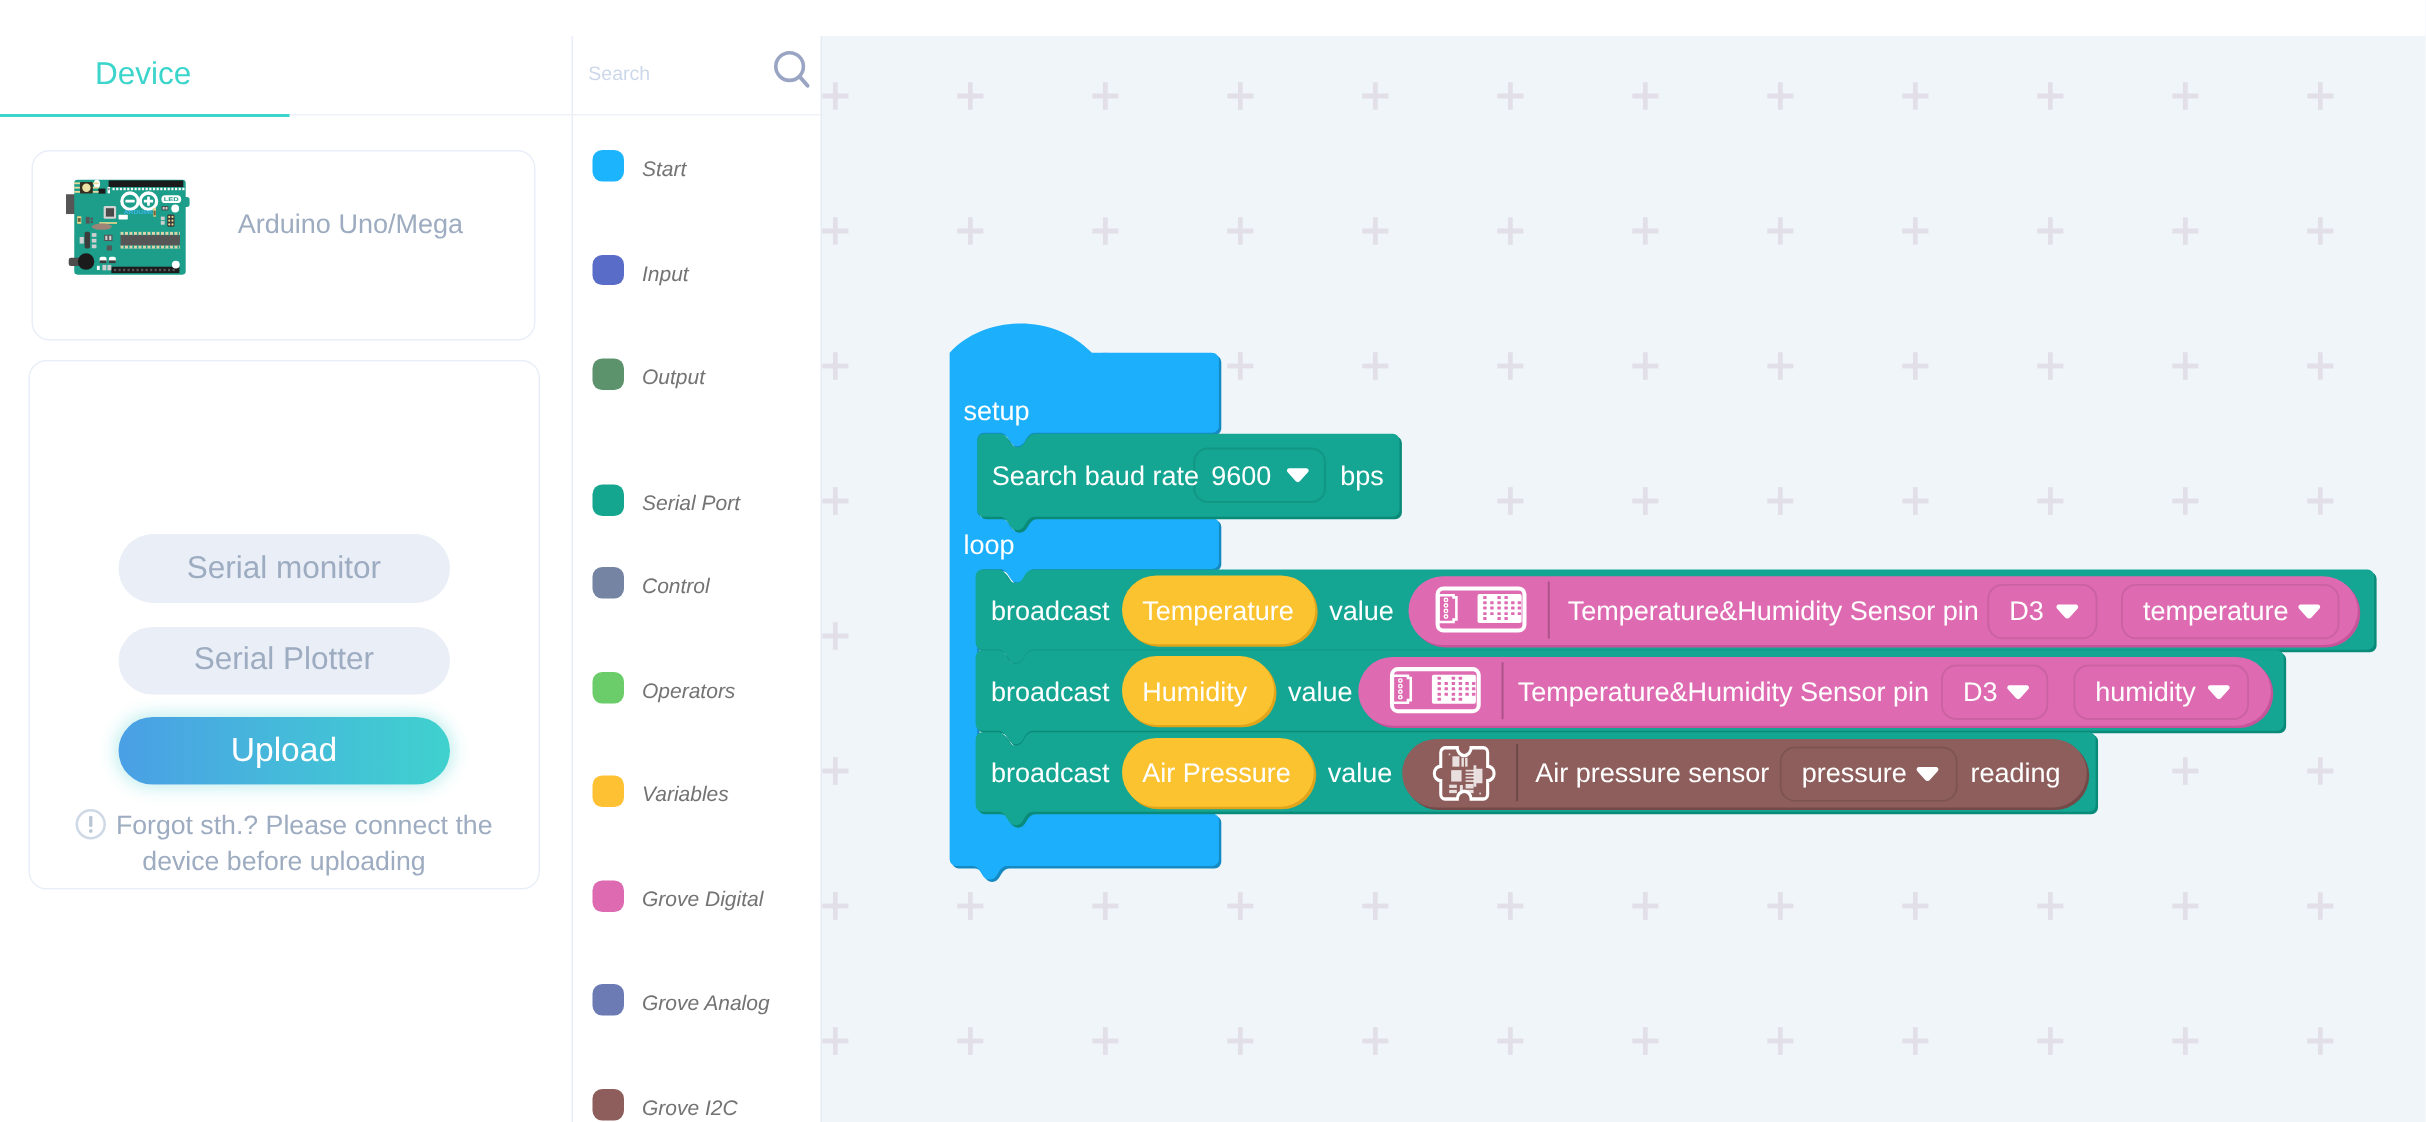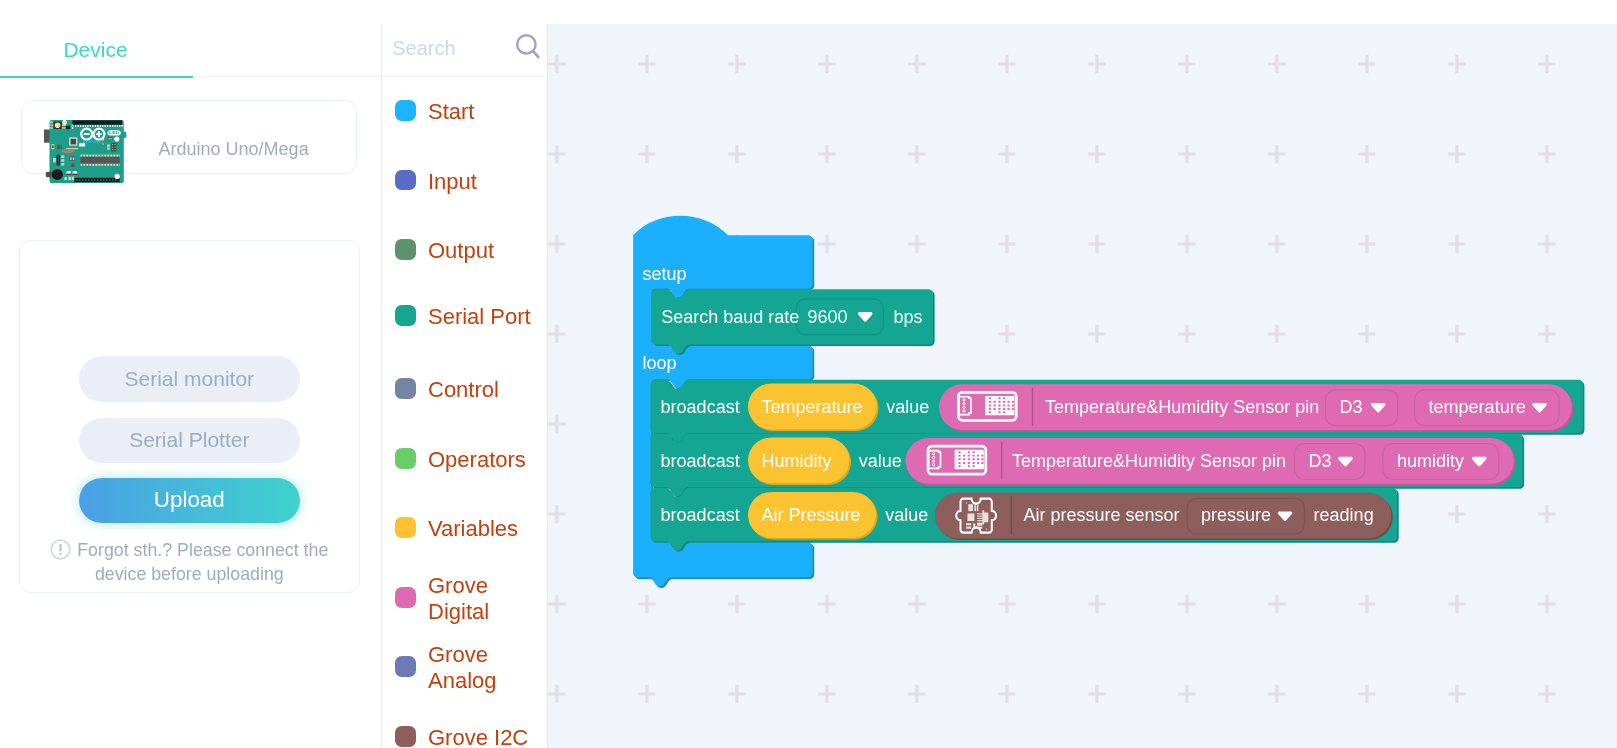--- a/index.html
+++ b/index.html
@@ -12,21 +12,21 @@
   #left-panel{position:absolute;left:0;top:0;width:381px;height:748px;background:#fff;}
   #tabbar{position:absolute;left:0;top:0;width:381px;height:52px;}
   .tab{position:absolute;top:0;height:52px;display:flex;align-items:center;
        justify-content:center;font-size:21px;cursor:pointer;}
   .tab.active{color:#3bd5cc;}
   .tab.inactive{color:#9dacc0;}
   #tab-underline{position:absolute;left:0;top:51.6px;width:193.4px;height:2.1px;
                  background:#3bd5cc;z-index:3;}
   #tabbar-line{position:absolute;left:0;top:51.6px;width:381px;height:1.7px;background:#eef2f8;}
 
-  #device-card{position:absolute;left:20.6px;top:76.4px;width:336.3px;height:74px;
+  #device-card{position:absolute;left:20.6px;top:76.4px;width:336.3px;height:127px;
      border:1.3px solid #e9eef8;border-radius:12px;box-sizing:border-box;background:#fff;}
   #device-img{position:absolute;left:22.4px;top:14.6px;width:85px;height:73px;}
   #device-name{position:absolute;left:112px;top:0;height:96px;width:200px;
      display:flex;align-items:center;justify-content:center;
      font-size:18px;color:#9dacc0;}
 
   #control-card{position:absolute;left:19.3px;top:216px;width:340.6px;height:353px;
      border:1px solid #e9eff8;border-radius:12px;box-sizing:border-box;background:#fff;}
   #conn-row{position:absolute;left:0;top:0;width:338.6px;height:97.4px;}
   #conn-divider{position:absolute;left:191px;top:16px;width:1px;height:58px;background:#eaf0f8;}
@@ -48,27 +48,27 @@
   #warn{position:absolute;left:19px;top:298px;width:300px;text-align:center;
      font-size:17.8px;color:#9dacc0;line-height:20.1px;}
   #warn-icon{display:inline-block;vertical-align:-4px;margin-right:6px;}
   
 
   
   #palette{position:absolute;left:381px;top:0;width:167px;height:748px;background:#fff;}
   #palette-left-border{position:absolute;left:381px;top:0;width:1.3px;height:748px;background:#e9eef8;z-index:5;}
   #search-box{position:absolute;left:0;top:0;width:167px;height:51px;}
   #search-text{position:absolute;left:11.2px;top:0;height:48px;display:flex;align-items:center;
-     font-size:20px;color:#ccd8ea;}
+     font-size:13px;color:#ccd8ea;}
   #search-icon{position:absolute;left:134.7px;top:10px;}
   #search-underline{position:absolute;left:0;top:51.6px;width:166px;height:1.7px;background:#eef2f8;}
   .cat{position:absolute;left:0;width:167px;height:28px;cursor:pointer;}
   .cat-dot{position:absolute;left:14.2px;top:2px;width:20.9px;height:20.8px;border-radius:6.5px;}
   .cat-label{position:absolute;left:47px;top:0;height:28px;display:flex;align-items:center;
-     font-size:22px;color:#c2410c;}
+     font-size:14px;color:#737373;font-style:italic;}
   #palette-right-border{position:absolute;left:546.8px;top:0;width:1.2px;height:748px;background:#e5ebf4;z-index:5;}
 
   
   #canvas{position:absolute;left:548px;top:0;width:1069px;height:748px;background:#f0f5fa;
           overflow:hidden;}
   #grid{position:absolute;left:0;top:0;width:1069px;height:748px;}
   #blocks{position:absolute;left:0;top:0;width:1069px;height:748px;}
 </style>
 </head>
 <body>
@@ -283,21 +283,21 @@
           <span class="cat-label">Start</span>
         </div>
         <div class="cat" style="top: 143.56px;">
           <span class="cat-dot" style="background:#596cc7"></span>
           <span class="cat-label">Input</span>
         </div>
         <div class="cat" style="top: 213.12px;">
           <span class="cat-dot" style="background:#5c926c"></span>
           <span class="cat-label">Output</span>
         </div>
-        <div class="cat" style="top: 279px;">
+        <div class="cat" style="top: 297px;">
           <span class="cat-dot" style="background:#14a68e"></span>
           <span class="cat-label">Serial Port</span>
         </div>
         <div class="cat" style="top: 352.24px; padding-left: 32px;">
           <span class="cat-dot" style="background:#7584a2"></span>
           <span class="cat-label">Control</span>
         </div>
         <div class="cat" style="top: 421.8px;">
           <span class="cat-dot" style="background:#6bcd69"></span>
           <span class="cat-label">Operators</span>

